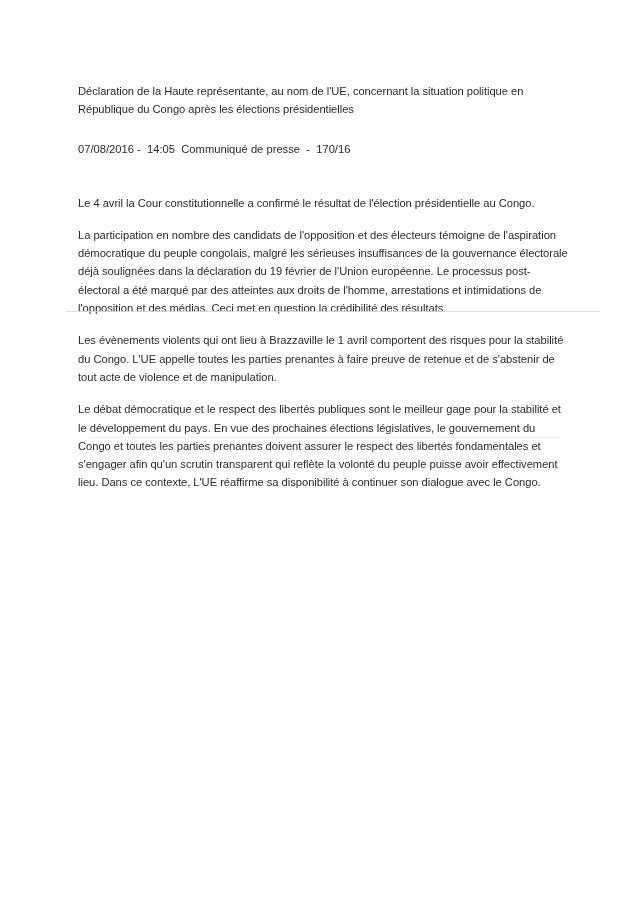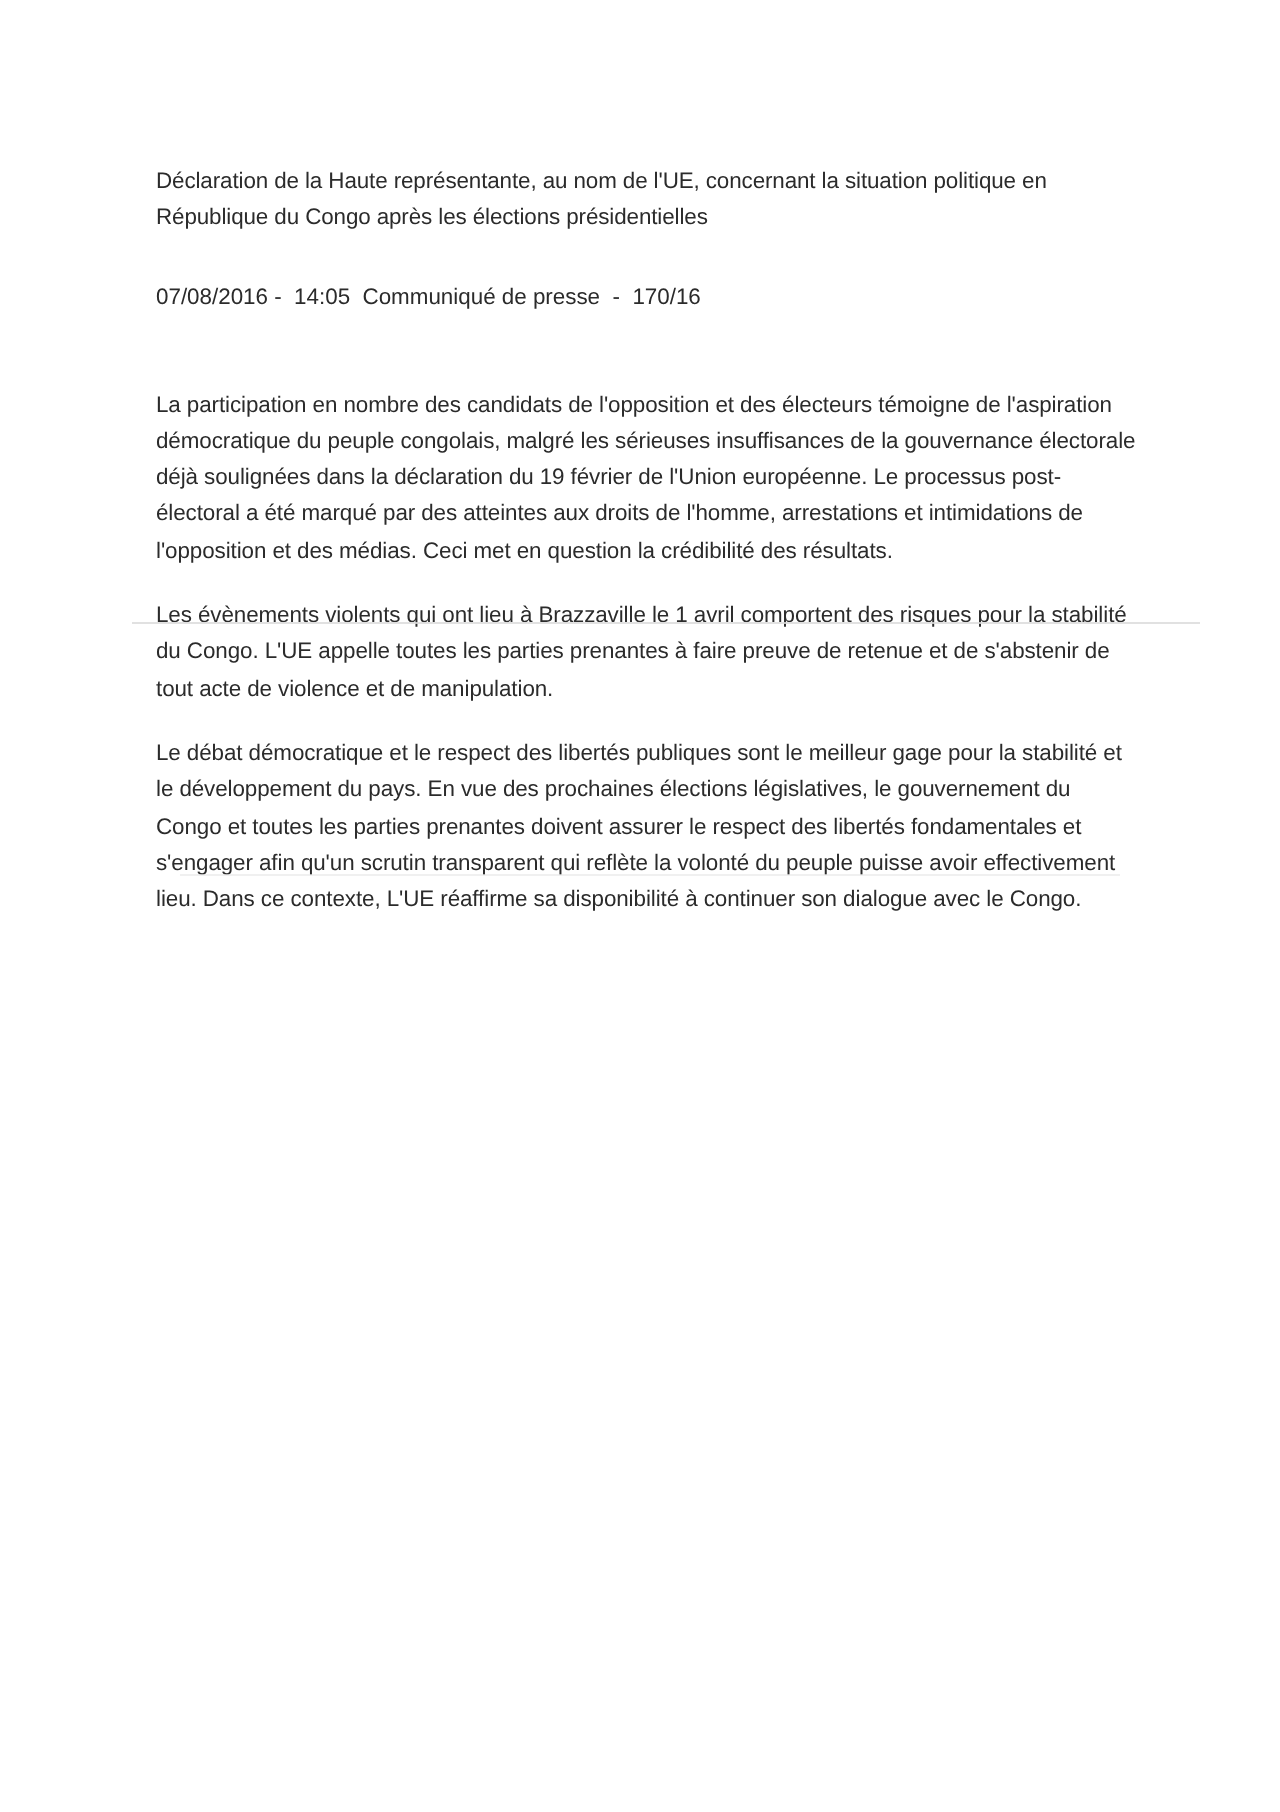--- a/index.html
+++ b/index.html
@@ -100,20 +100,21 @@
 <div class="page">
 
   <div class="doc-body">
 
     <h1 class="doc-title">Déclaration de la Haute représentante, au nom de l'UE, concernant la situation politique en République du Congo après les élections présidentielles</h1>
 
     <p class="meta-line">07/08/2016 -  14:05  Communiqué de presse  -  170/16</p>
 
 
     <div class="paragraphs">
+      <p class="para para-lead">Le 4 avril la Cour constitutionnelle a confirmé le résultat de l'élection présidentielle au Congo.</p>
       <p class="para">La participation en nombre des candidats de l'opposition et des électeurs témoigne de l'aspiration démocratique du peuple congolais, malgré les sérieuses insuffisances de la gouvernance électorale déjà soulignées dans la déclaration du 19 février de l'Union européenne. Le processus post-électoral a été marqué par des atteintes aux droits de l'homme, arrestations et intimidations de l'opposition et des médias. Ceci met en question la crédibilité des résultats.</p>
       <p class="para">Les évènements violents qui ont lieu à Brazzaville le 1 avril comportent des risques pour la stabilité du Congo. L'UE appelle toutes les parties prenantes à faire preuve de retenue et de s'abstenir de tout acte de violence et de manipulation.</p>
       <p class="para">Le débat démocratique et le respect des libertés publiques sont le meilleur gage pour la stabilité et le développement du pays. En vue des prochaines élections législatives, le gouvernement du Congo et toutes les parties prenantes doivent assurer le respect des libertés fondamentales et s'engager afin qu'un scrutin transparent qui reflète la volonté du peuple puisse avoir effectivement lieu. Dans ce contexte, L'UE réaffirme sa disponibilité à continuer son dialogue avec le Congo.</p>
     </div>
 
   </div>
 
   <div class="scan-line"></div>
   <div class="scan-line faint-2"></div>
 

